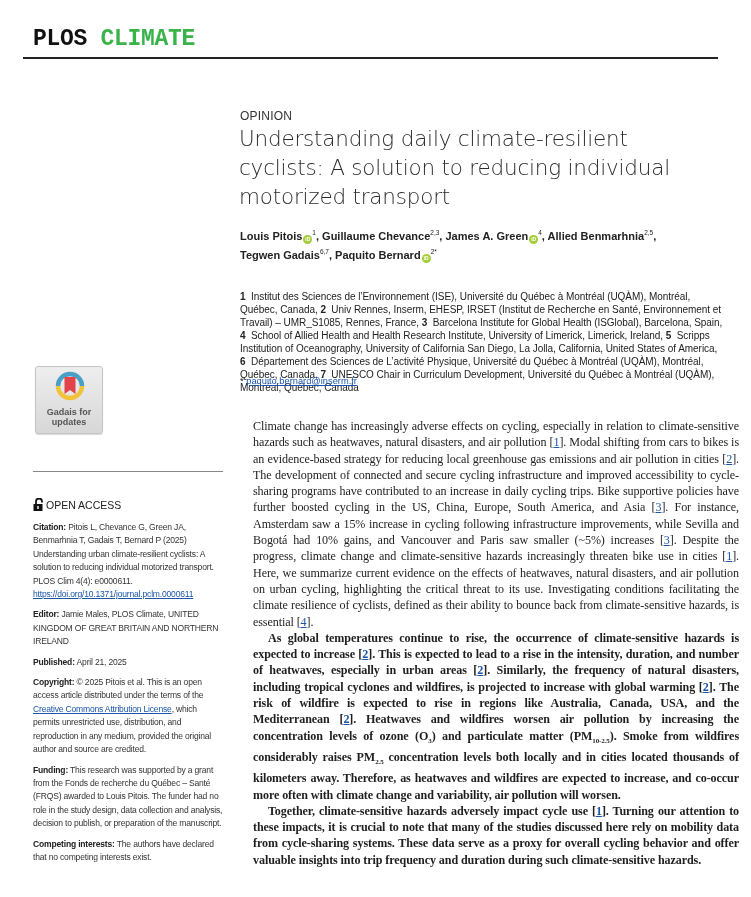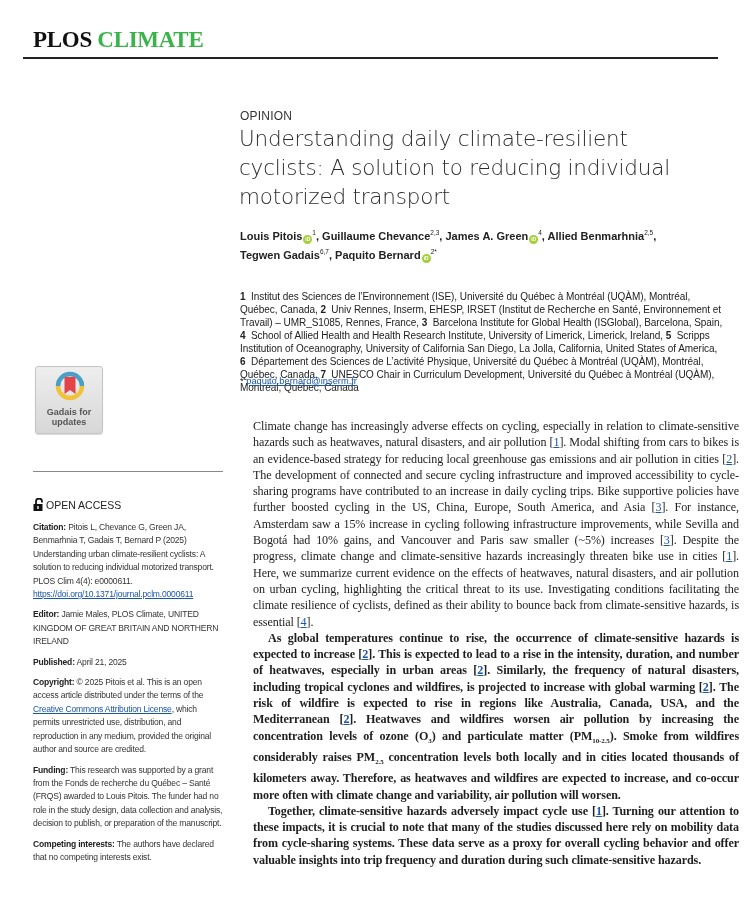--- a/index.html
+++ b/index.html
@@ -1,19 +1,19 @@
 <!DOCTYPE html>
 <html><head>
 <meta charset="utf-8">
 <style>
   * { box-sizing: border-box; margin: 0; padding: 0; }
   html, body { width: 751px; height: 897px; background: #ffffff; overflow: hidden; }
   body { position: relative; color: #222; font-family: "Liberation Sans", sans-serif; }
 
-  .masthead { position: absolute; left: 33px; top: 28px; font-family: Liberation Serif, serif; font-weight: bold; font-size: 23px; letter-spacing: -0.3px; line-height: 1; }
+  .masthead { position: absolute; left: 33px; top: 28px; font-family: Liberation Mono, monospace; font-weight: bold; font-size: 23px; letter-spacing: -0.3px; line-height: 1; }
   .masthead .plos { color: #111; }
   .masthead .journal { color: #3ab34a; }
   .masthead-rule-wide { position: absolute; left: 23px; top: 57px; width: 695px; height: 1.5px; background: #222; }
 
   .article-type { position: absolute; left: 240px; top: 109px; font-size: 12px; color: #333; letter-spacing: 0.2px; }
   .title { position: absolute; left: 239px; top: 124px; width: 470px; font-family: "DejaVu Sans", sans-serif; font-weight: 300; font-size: 21.5px; line-height: 29px; color: #2b2b2b; letter-spacing: -0.2px; }
 
   .authors { position: absolute; left: 240px; top: 225px; width: 480px; font-size: 11px; font-weight: bold; line-height: 15px; color: #222; }
   .authors sup { font-size: 6.5px; font-weight: normal; vertical-align: 5px; }
   .orcid { display: inline-block; width: 9px; height: 9px; border-radius: 50%; background: #a6ce39; color: #fff; font-size: 5px; text-align: center; line-height: 9px; vertical-align: -1px; margin-left: 1px; font-weight: bold; }

